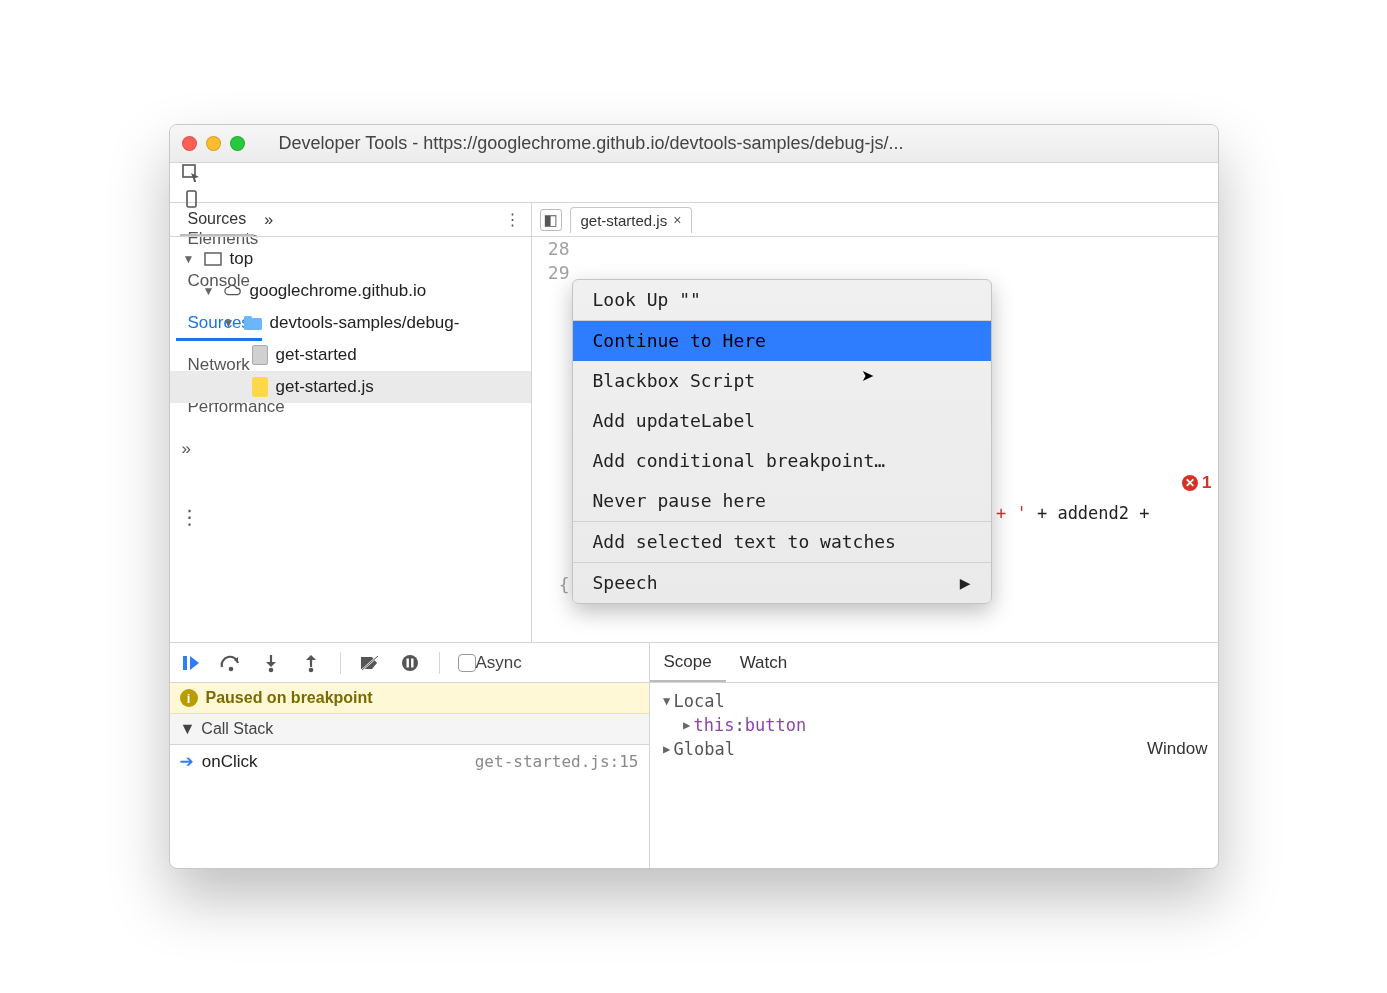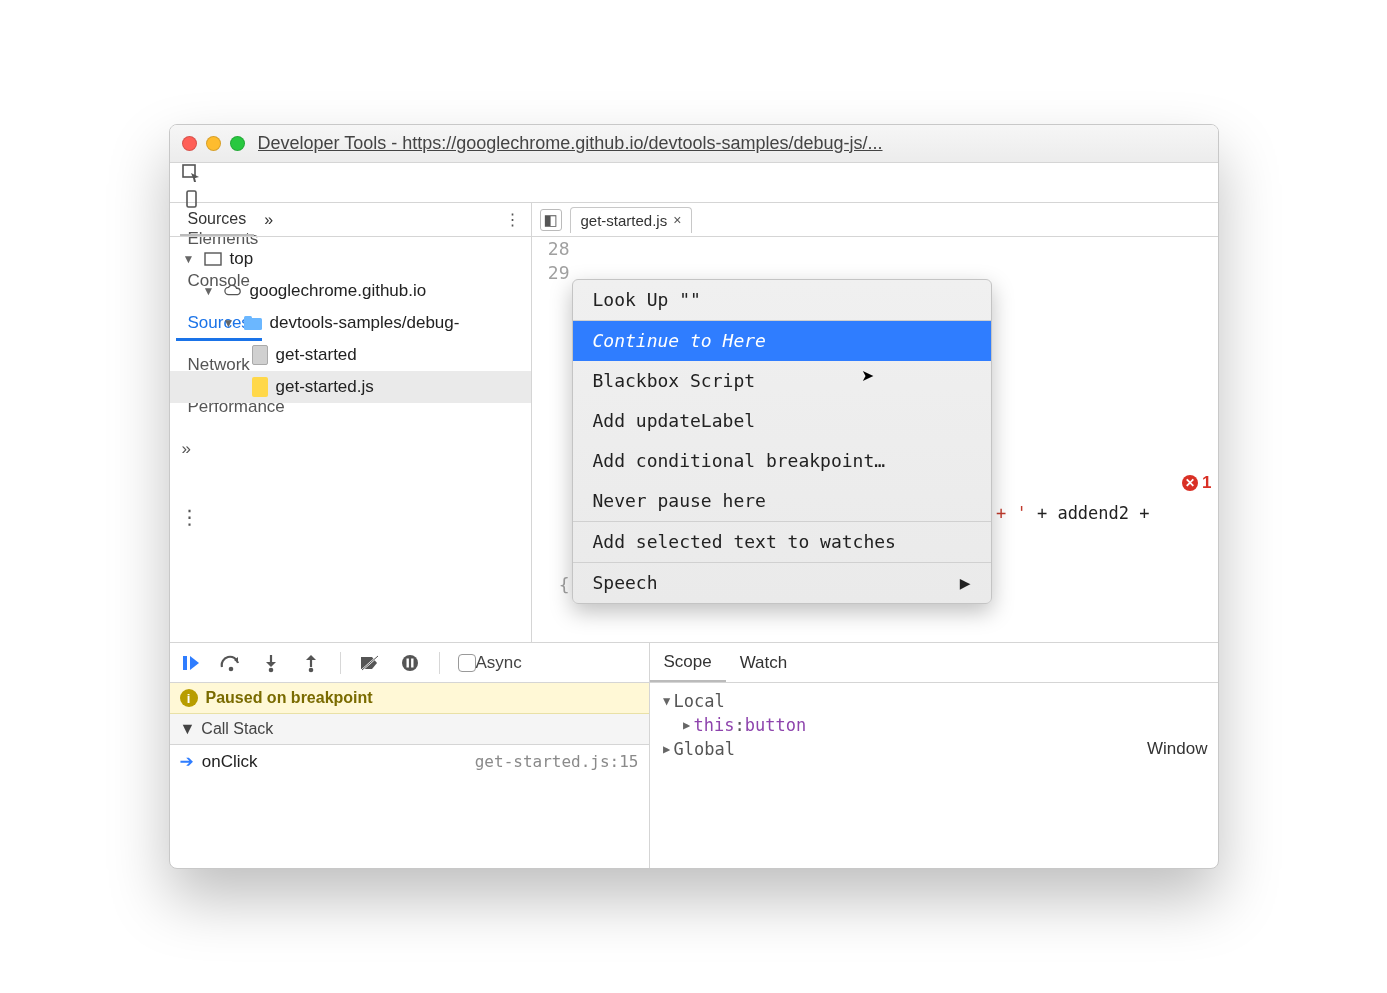--- a/index.html
+++ b/index.html
@@ -29,21 +29,21 @@
     border-bottom:1px solid #d5d5d5;
     display:flex;align-items:center;
     padding:0 12px;
     gap:9px;
     font-size:18px;color:#444;
   }
   .traffic-dot{width:15px;height:15px;border-radius:50%;display:inline-block;border:1px solid rgba(0,0,0,0.15);}
   .dot-red{background:#ff5f57;}
   .dot-yellow{background:#febc2e;}
   .dot-green{background:#28c840;}
-  .title-text{margin-left:4px;white-space:nowrap;overflow:hidden;text-overflow:ellipsis;flex:1;text-decoration:underline;}
+  .title-text{margin-left:25px;white-space:nowrap;overflow:hidden;text-overflow:ellipsis;flex:1;}
   
   .tabstrip{
     height:40px;
     border-bottom:1px solid #d5d5d5;
     display:flex;align-items:flex-start;
     padding:0 6px;
     gap:6px;
     font-size:17px;
     color:#555;
     flex-direction:column;
@@ -88,21 +88,21 @@
   .kw{color:#9b2393;}
   .st{color:#c0392b;}
   .ctx-menu{
     position:absolute;left:40px;top:42px;width:420px;
     background:linear-gradient(#f0f0f0,#eaeaea);
     border:1px solid #c4c4c4;border-radius:6px;
     box-shadow:0 8px 22px rgba(0,0,0,0.25);
     font-size:18px;color:#222;overflow:hidden;z-index:5;
   }
   .ctx-item{padding:8px 20px;}
-  .ctx-item.highlight{background:#2f7dff;color:#ffffff;font-style:italic;}
+  .ctx-item.highlight{background:#2f7dff;color:#000000;}
   .ctx-sep{height:1px;background:#d0d0d0;}
   .ctx-item .sub{float:right;color:#222;}
   .cursor-arrow{position:absolute;left:330px;top:128px;z-index:6;font-size:22px;color:#000;text-shadow:0 0 2px #fff;}
   
   .lower{flex:1;display:flex;min-height:0;}
   .left-debug{width:480px;border-right:1px solid #d5d5d5;display:flex;flex-direction:column;}
   .debug-toolbar{height:40px;display:flex;align-items:center;gap:18px;padding:0 10px;border-bottom:1px solid #d5d5d5;color:#4b4b4b;}
   .dbtn{width:22px;height:22px;display:flex;align-items:center;justify-content:center;}
   .dbtn.resume{color:#2f7dff;}
   .dsep{width:1px;height:22px;background:#d7d7d7;}

